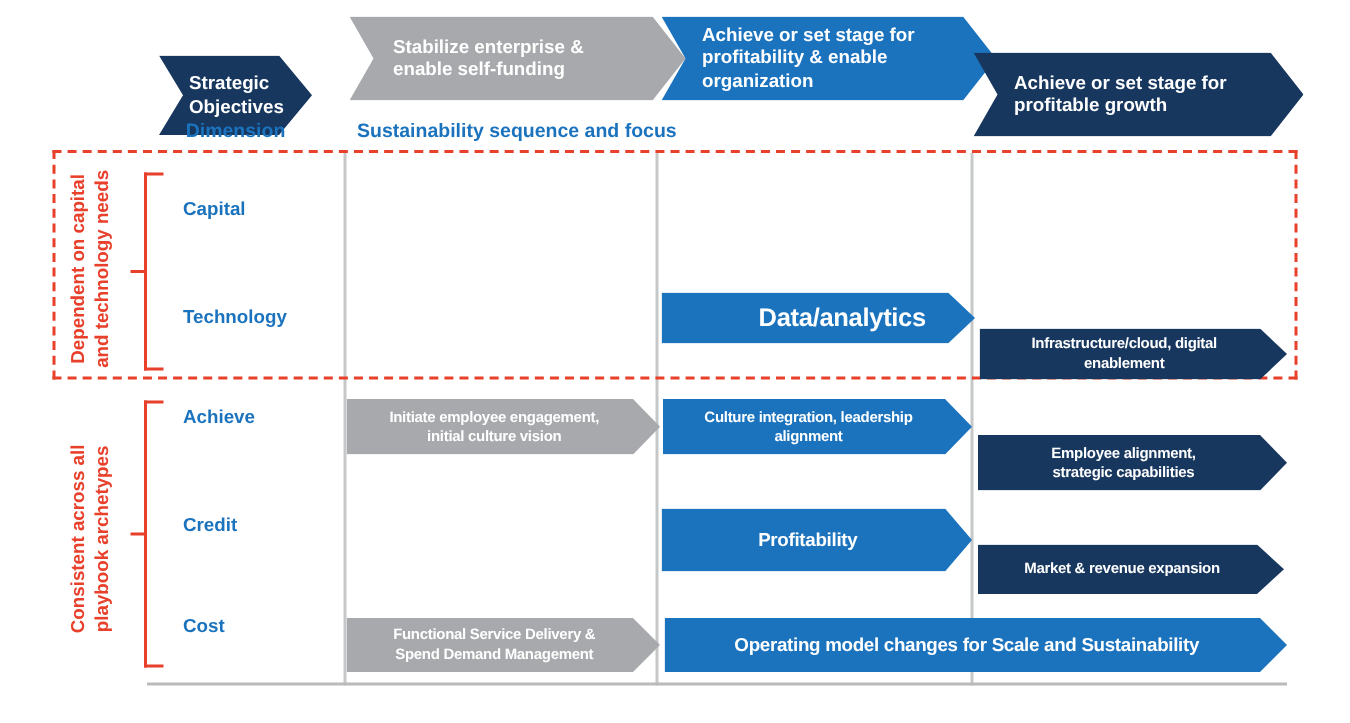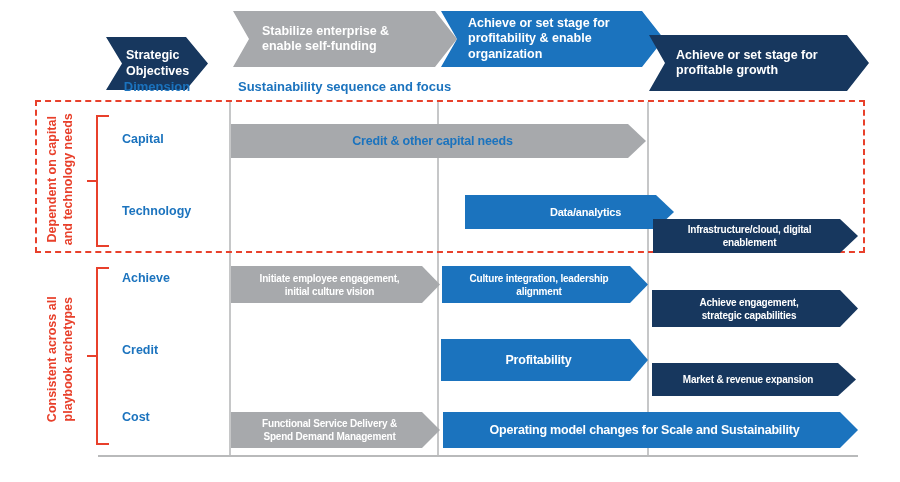--- a/index.html
+++ b/index.html
@@ -77,31 +77,30 @@
   <div class="bracket" style="left:96px;top:267px;height:178px;">
     <span class="tick"></span>
   </div>
 
   <div class="row-label" style="left:122px;top:132px;">Capital</div>
   <div class="row-label" style="left:122px;top:204px;">Technology</div>
   <div class="row-label" style="left:122px;top:271px;">Achieve</div>
   <div class="row-label" style="left:122px;top:343px;">Credit</div>
   <div class="row-label" style="left:122px;top:410px;">Cost</div>
 
-  <div class="rchev bg-gray txt-blue" style="left:231px;top:124px;width:415px;height:34px;font-size:12.5px;">Credit &amp; other capital needs</div>
 
-  <div class="rchev bg-blue" style="left:465px;top:195px;width:209px;height:34px;font-size:11px;padding-left:46px;">Data/analytics</div>
+  <div class="rchev bg-blue" style="left:441px;top:195px;width:209px;height:34px;font-size:17px;padding-left:46px;">Data/analytics</div>
   <div class="rchev bg-navy" style="left:653px;top:195px;width:205px;height:34px;">Infrastructure/cloud, digital
 enablement</div>
 
   <div class="rchev bg-gray" style="left:231px;top:266px;width:209px;height:37px;">Initiate employee engagement,
 initial culture vision</div>
   <div class="rchev bg-blue" style="left:442px;top:266px;width:206px;height:37px;">Culture integration, leadership
 alignment</div>
-  <div class="rchev bg-navy" style="left:652px;top:266px;width:206px;height:37px;">Achieve engagement,
+  <div class="rchev bg-navy" style="left:652px;top:266px;width:206px;height:37px;">Employee alignment,
 strategic capabilities</div>
 
   <div class="rchev bg-blue" style="left:441px;top:339px;width:207px;height:42px;font-size:12.5px;">Profitability</div>
   <div class="rchev bg-navy" style="left:652px;top:339px;width:204px;height:33px;text-align:center;">Market &amp; revenue expansion</div>
 
   <div class="rchev bg-gray" style="left:231px;top:412px;width:209px;height:36px;">Functional Service Delivery &amp;
 Spend Demand Management</div>
   <div class="rchev bg-blue" style="left:443px;top:412px;width:415px;height:36px;font-size:12.5px;">Operating model changes for Scale and Sustainability</div>
 
 </div>

